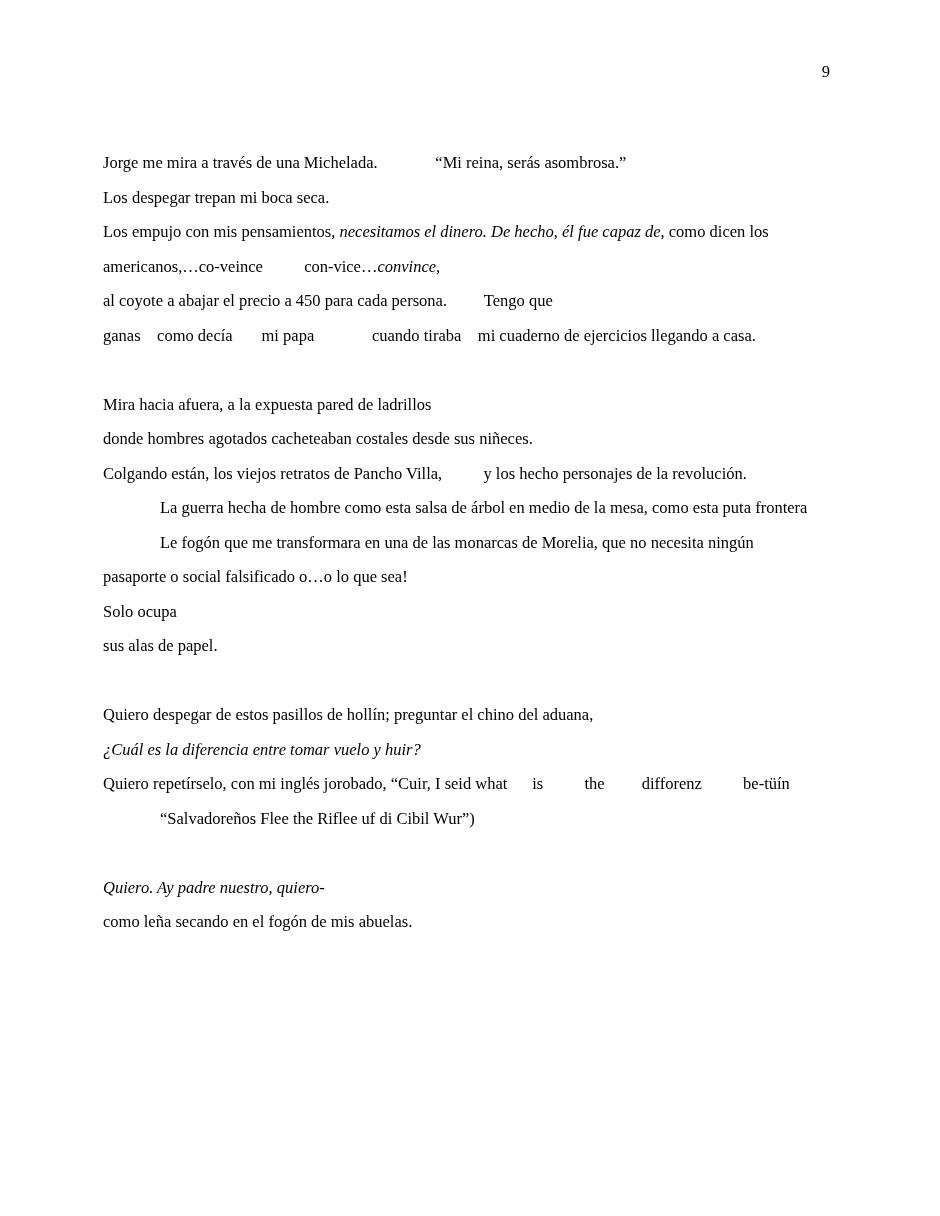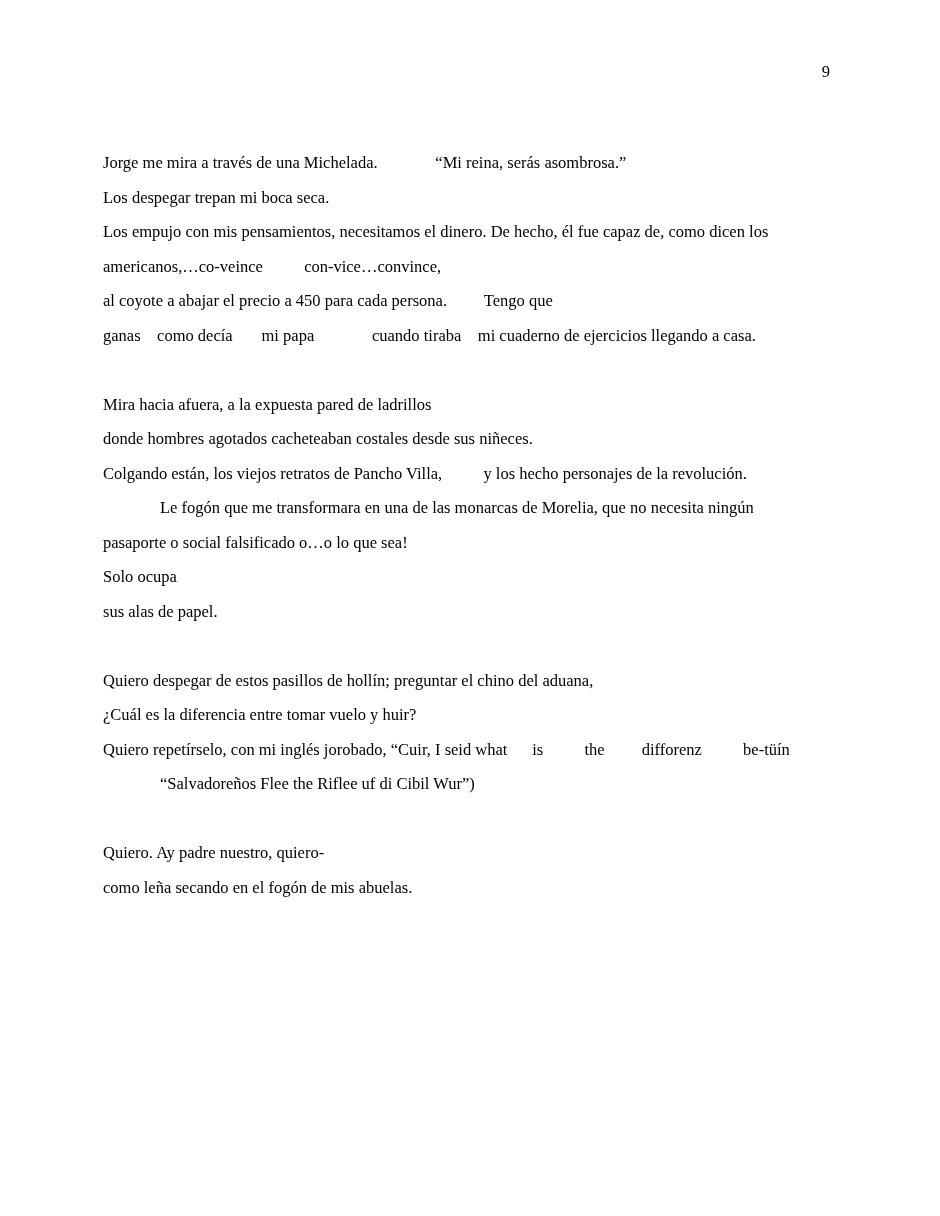--- a/index.html
+++ b/index.html
@@ -27,38 +27,39 @@
     width: 745px;
     font-size: 16.5px;
     line-height: 34.5px;
     margin-top: 41px;
   }
   .line {
     white-space: pre-wrap;
     min-height: 34.5px;
   }
   .line.indent { padding-left: 57px; }
-  .italic { }
+  .italic { font-style: italic; }
 </style>
 </head>
 <body>
 
 <div class="page">
   <div class="page-number">9</div>
   <div class="poem">
       <div class="line"><span class="">Jorge me mira a través de una Michelada.              “Mi reina, serás asombrosa.”</span></div>
       <div class="line"><span class="">Los despegar trepan mi boca seca.</span></div>
       <div class="line"><span class="">Los empujo con mis pensamientos, </span><span class="italic">necesitamos el dinero. De hecho, él fue capaz de,</span><span class=""> como dicen los</span></div>
       <div class="line"><span class="">americanos,…co-veince          con-vice…</span><span class="italic">convince,</span></div>
       <div class="line"><span class="">al coyote a abajar el precio a 450 para cada persona.         Tengo que</span></div>
       <div class="line"><span class="">ganas    como decía       mi papa              cuando tiraba    mi cuaderno de ejercicios llegando a casa.</span></div>
       <div class="line">&nbsp;</div>
       <div class="line"><span class="">Mira hacia afuera, a la expuesta pared de ladrillos</span></div>
       <div class="line"><span class="">donde hombres agotados cacheteaban costales desde sus niñeces.</span></div>
       <div class="line"><span class="">Colgando están, los viejos retratos de Pancho Villa,          y los hecho personajes de la revolución.</span></div>
+      <div class="line indent"><span class="">La guerra hecha de hombre como esta salsa de árbol en medio de la mesa, como esta puta frontera</span></div>
       <div class="line indent"><span class="">Le fogón que me transformara en una de las monarcas de Morelia, que no necesita ningún</span></div>
       <div class="line"><span class="">pasaporte o social falsificado o…o lo que sea!</span></div>
       <div class="line"><span class="">Solo ocupa</span></div>
       <div class="line"><span class="">sus alas de papel.</span></div>
       <div class="line">&nbsp;</div>
       <div class="line"><span class="">Quiero despegar de estos pasillos de hollín; preguntar el chino del aduana,</span></div>
       <div class="line"><span class="italic">¿Cuál es la diferencia entre tomar vuelo y huir?</span></div>
       <div class="line"><span class="">Quiero repetírselo, con mi inglés jorobado, “Cuir, I seid what      is          the         difforenz          be-tüín</span></div>
       <div class="line indent"><span class="">“Salvadoreños Flee the Riflee uf di Cibil Wur”)</span></div>
       <div class="line">&nbsp;</div>

